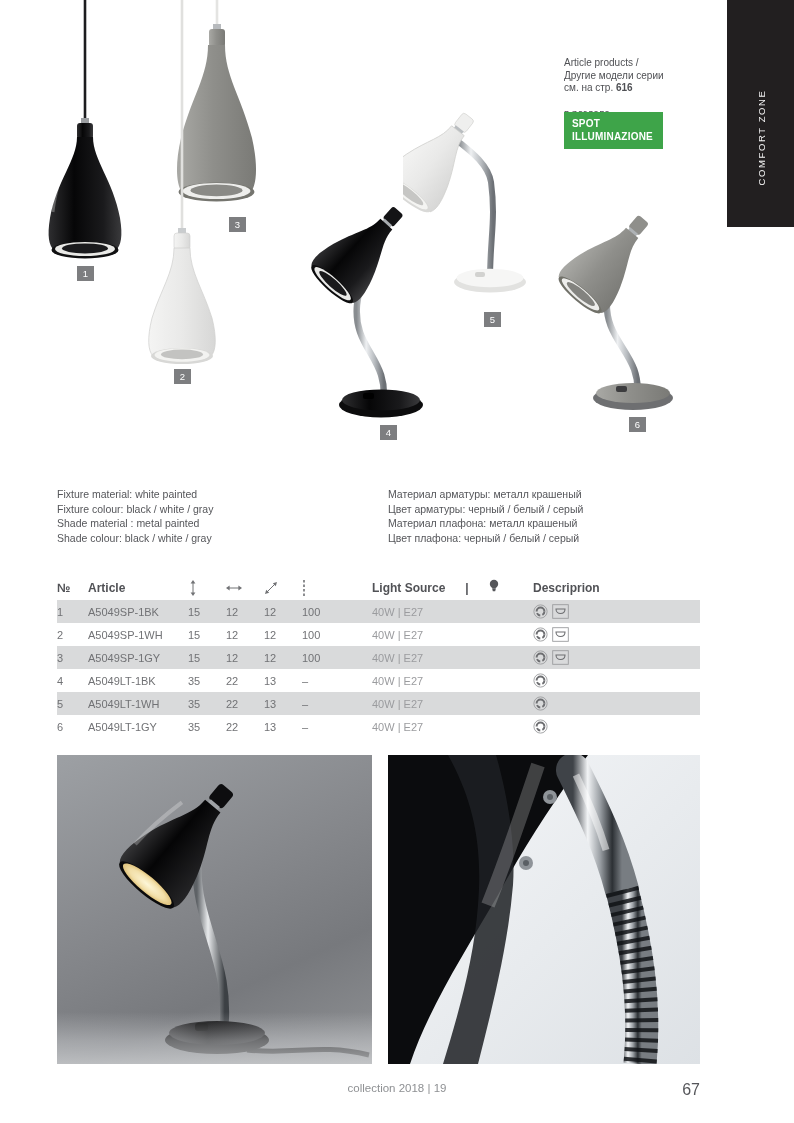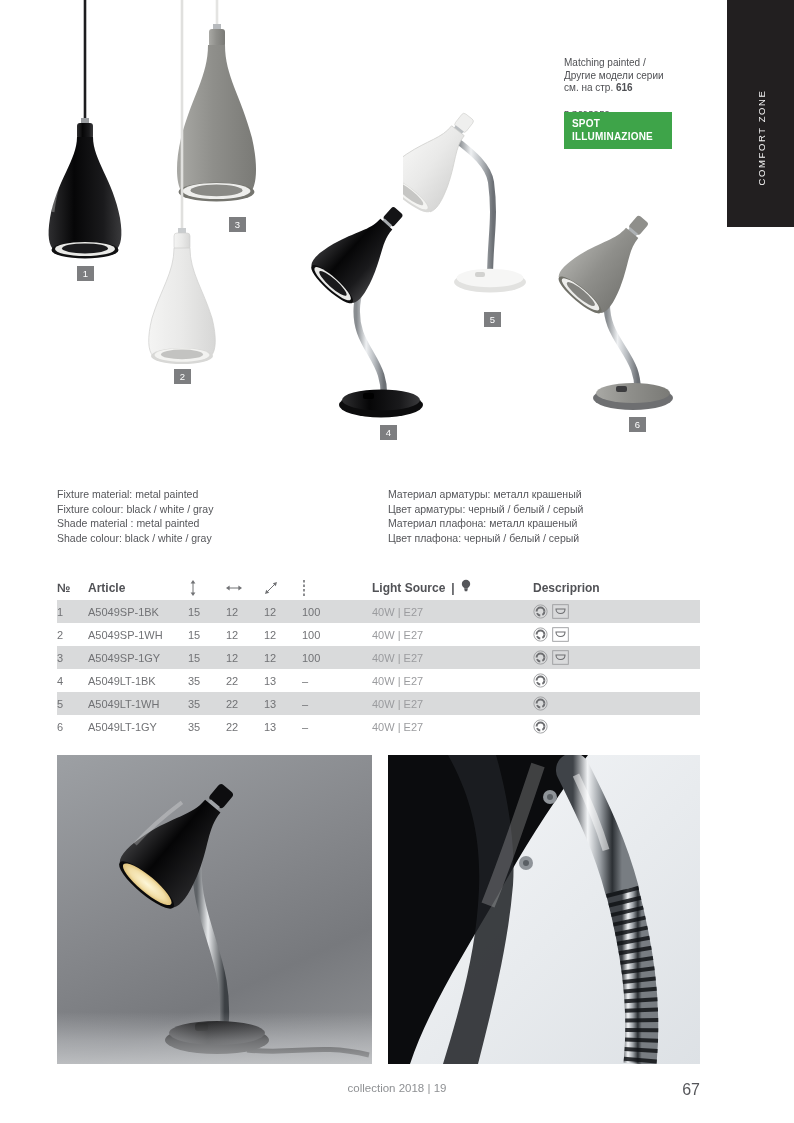--- a/index.html
+++ b/index.html
@@ -9,21 +9,21 @@
 
   
   .comfort-bar { position:absolute; right:0; top:0; width:67px; height:227px; background:#221f20; }
   .comfort-bar span {
     position:absolute; left:50%; top:132px; transform:translateX(-50%) rotate(-90deg); transform-origin:center;
     color:#f4f4f4; font-size:9.5px; letter-spacing:1.6px; white-space:nowrap;
   }
   .matching { position:absolute; left:564px; top:57px; width:140px; font-size:10px; line-height:12.5px; color:#4f5054; }
   .matching .bold { font-weight:bold; }
   .matching .razdel { margin-top:13px; }
-  .spot-badge { position:absolute; left:564px; top:112px; width:108px; padding:5px 8px 6px 8px;
+  .spot-badge { position:absolute; left:564px; top:112px; width:99px; padding:5px 8px 6px 8px;
     color:#ffffff; font-size:10px; line-height:13px; font-weight:600; letter-spacing:0.2px; }
 
   
   .lamp { position:absolute; }
   .num-badge { position:absolute; width:17px; height:15px; background:#7d7e80; color:#ffffff;
     font-size:9.5px; line-height:15px; text-align:center; }
 
   
   .title { position:absolute; left:56px; top:421px; font-size:37px; letter-spacing:0.5px; color:#414144; font-weight:400; }
   .specs { position:absolute; top:487px; font-size:10.5px; line-height:14.5px; color:#55565a; }
@@ -31,21 +31,21 @@
   .specs.ru { left:388px; }
 
   
   .spec-table { position:absolute; left:57px; top:577px; width:643px; font-size:11px; color:#717275; }
   .t-row { display:grid; grid-template-columns:31px 100px 38px 38px 38px 42px 189px 1fr; align-items:center; height:23px; }
   .t-row.head { height:21px; color:#515256; font-size:12px; font-weight:700; margin-bottom:2px; }
   .t-row.shaded { background:#d9dadb; }
   .c-center { text-align:left; }
   .c-light { padding-left:28px; color:#9b9c9f; }
   .c-desc { padding-left:0; display:flex; gap:4px; align-items:center; }
-  .t-row.head .c-light { display:flex; align-items:center; gap:6px; color:#515256; }
+  .t-row.head .c-light { display:flex; align-items:center; gap:20px; color:#515256; }
   .dim-ic { display:inline-block; vertical-align:middle; }
 
   
   .photo { position:absolute; top:755px; height:309px; overflow:hidden; }
   .photo.left { left:57px; width:315px; background:linear-gradient(155deg,#9da0a4 0%,#85878b 45%,#77797d 70%,#909295 100%); }
   .photo.left .floor { position:absolute; left:0; bottom:0; width:100%; height:52px;
      background:linear-gradient(180deg,rgba(190,192,195,0) 0%,rgba(196,198,201,0.55) 55%,rgba(210,212,214,0.75) 100%); }
   .photo.right { left:388px; width:312px; background:linear-gradient(135deg,#f5f7f9 0%,#e8ebee 55%,#dde1e5 100%); }
   .photo svg { position:absolute; left:0; top:0; }
 
@@ -167,37 +167,37 @@
   </svg>
 
   <div class="num-badge" style="left:77px;top:266px">1</div>
   <div class="num-badge" style="left:174px;top:369px">2</div>
   <div class="num-badge" style="left:229px;top:217px">3</div>
   <div class="num-badge" style="left:380px;top:425px">4</div>
   <div class="num-badge" style="left:484px;top:312px">5</div>
   <div class="num-badge" style="left:629px;top:417px">6</div>
 
   <div class="matching">
-    <div>Matching painted /</div>
+    <div>Article products /</div>
     <div>Другие модели серии</div>
     <div><span>см. на стр. </span><span class="bold">616</span></div>
     <div class="razdel">в разделе</div>
   </div>
   <div class="spot-badge" style="background:#3ea449">
     <div>SPOT</div>
     <div>ILLUMINAZIONE</div>
   </div>
 
   <div class="comfort-bar">
     <span>COMFORT ZONE</span>
   </div>
 
 
   <div class="specs en">
-    <div>Fixture material: metal painted</div>
+    <div>Fixture material: white painted</div>
     <div>Fixture colour: black / white / gray</div>
     <div>Shade material : metal painted</div>
     <div>Shade colour: black / white / gray</div>
   </div>
   <div class="specs ru">
     <div>Материал арматуры: металл крашеный</div>
     <div>Цвет арматуры: черный / белый / серый</div>
     <div>Материал плафона: металл крашеный</div>
     <div>Цвет плафона: черный / белый / серый</div>
   </div>

